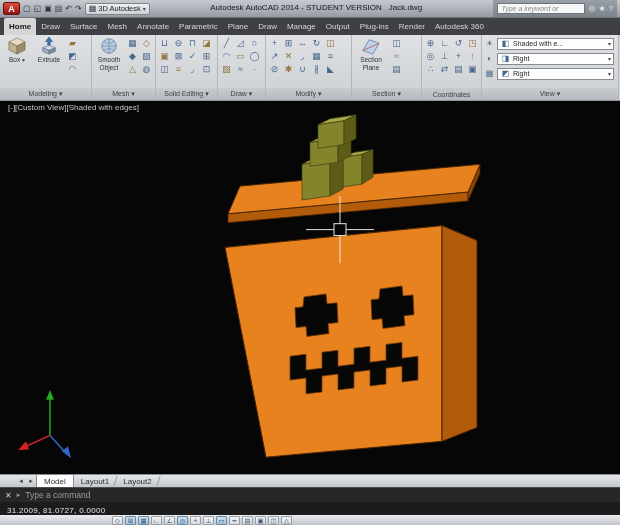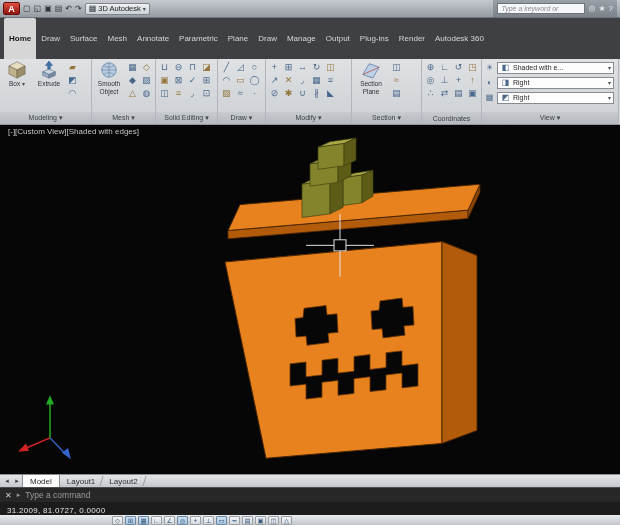--- a/index.html
+++ b/index.html
@@ -14,21 +14,21 @@
   .qicon{font-size:8px;color:#2e3338;line-height:1;cursor:pointer}
   .ws-combo{display:flex;align-items:center;gap:2px;background:linear-gradient(#eef0f2,#ccd1d7);border:1px solid #80858c;border-radius:2px;height:12px;padding:0 3px;font-size:7.5px;color:#222;cursor:pointer;white-space:nowrap}
   .titletext{position:absolute;left:51%;transform:translateX(-50%);top:3px;font-size:8px;color:#15171a;white-space:nowrap}
   .titletext .doc{margin-left:7px}
   .infocenter{margin-left:auto;display:flex;align-items:center;gap:3px;background:linear-gradient(#9aa0a8,#7d838b);height:17px;padding:0 4px}
   .search-field{width:88px;height:11px;background:#f5f6f7;border:1px solid #6f747b;font-size:7px;color:#8a8a8a;font-style:italic;display:flex;align-items:center;padding:0 3px;overflow:hidden;white-space:nowrap;cursor:text}
   .ic-icon{font-size:8px;color:#e8eaec;cursor:pointer}
 
   
   .ribbon-tabs{flex:0 0 14px;background:#3e4043;display:flex;align-items:stretch;padding-left:4px;font-size:8px}
-  .rtab{color:#d6d6d6;padding:16px 5px;display:flex;align-items:center;cursor:pointer;white-space:nowrap}
+  .rtab{color:#d6d6d6;padding:4px 5px;display:flex;align-items:center;cursor:pointer;white-space:nowrap}
   .rtab.active{background:#d6d6d6;color:#17191c;border-radius:2px 2px 0 0;font-weight:bold}
 
   
   .ribbon{flex:0 0 66px;background:#d6d6d6;display:flex;border-bottom:1px solid #93979d}
   .panel{display:flex;flex-direction:column;border-right:1px solid #b2b6bc;background:linear-gradient(#dfe1e3,#ccd0d4)}
   .panel-body{flex:1;display:flex;align-items:flex-start;padding:2px 2px 0;gap:2px}
   .panel-label{flex:0 0 12px;font-size:7px;color:#3e4246;display:flex;align-items:center;justify-content:center;background:linear-gradient(#c7cacf,#b6bac0);cursor:pointer;white-space:nowrap;overflow:hidden}
   .bigbtn{display:flex;flex-direction:column;align-items:center;width:30px;cursor:pointer;gap:1px}
   .bigbtn.w34{width:34px}
   .bicon{width:20px;height:18px}
@@ -47,21 +47,21 @@
   .combo{flex:1;display:flex;align-items:center;gap:2px;background:#fdfdfd;border:1px solid #878b91;height:12px;font-size:7px;color:#1f1f1f;padding:0 2px;cursor:pointer;white-space:nowrap;overflow:hidden}
   .combo .caret{margin-left:auto}
   .ri.sm{width:11px;font-size:8px}
 
   
   .viewport{flex:1;position:relative;background:#060606;overflow:hidden}
   .vp-label{position:absolute;top:2px;left:8px;font-size:8px;color:#c6c6c6;z-index:2;cursor:pointer}
   .scene{position:absolute;inset:0;width:100%;height:100%}
 
   
-  .layoutbar{flex:0 0 13px;background:linear-gradient(#e4e6e9,#c4c8cd);display:flex;align-items:center;font-size:8px;padding-left:2px;border-top:1px solid #888d93}
+  .layoutbar{flex:0 0 13px;background:linear-gradient(#e4e6e9,#c4c8cd);display:flex;align-items:center;font-size:8px;padding-left:16px;border-top:1px solid #888d93}
   .lt-arrow{width:10px;text-align:center;color:#3f4347;font-size:7px;cursor:pointer}
   .ltab{padding:0 7px;height:100%;display:flex;align-items:center;color:#2b2e32;cursor:pointer;position:relative}
   .ltab.active{background:#fdfdfd;border-left:1px solid #8a8f95;border-right:1px solid #8a8f95}
   .ltab:not(.active)::after{content:"";position:absolute;right:0;top:1px;bottom:1px;width:1px;background:#979da3;transform:skewX(-18deg)}
 
   
   .cmdline{flex:0 0 15px;background:#272727;display:flex;align-items:center;gap:5px;padding:0 5px;border-top:1px solid #4c4c4c}
   .cmd-close{color:#cfcfcf;font-size:8px;cursor:pointer}
   .cmd-more{color:#9a9a9a;font-size:7px;cursor:pointer}
   .cmd-text{color:#9b9b9b;font-size:8.5px;cursor:text}
@@ -109,20 +109,23 @@
       <span class="qicon">◱</span>
       <span class="qicon">▣</span>
       <span class="qicon">▤</span>
       <span class="qicon">↶</span>
       <span class="qicon">↷</span>
     </div>
     <div class="ws-combo">
       <span class="qicon">▦</span>
       <span>3D Autodesk</span>
       <span class="caret">▾</span>
+    </div>
+    <div class="titletext">
+      <span>Autodesk AutoCAD 2014 - STUDENT VERSION</span><span class="doc">Jack.dwg</span>
     </div>
     <div class="infocenter">
       <span class="search-field">
           <span>Type a keyword or</span>
         </span>
       <span class="ic-icon">◎</span>
       <span class="ic-icon">★</span>
       <span class="ic-icon">?</span>
     </div>
   </div>

